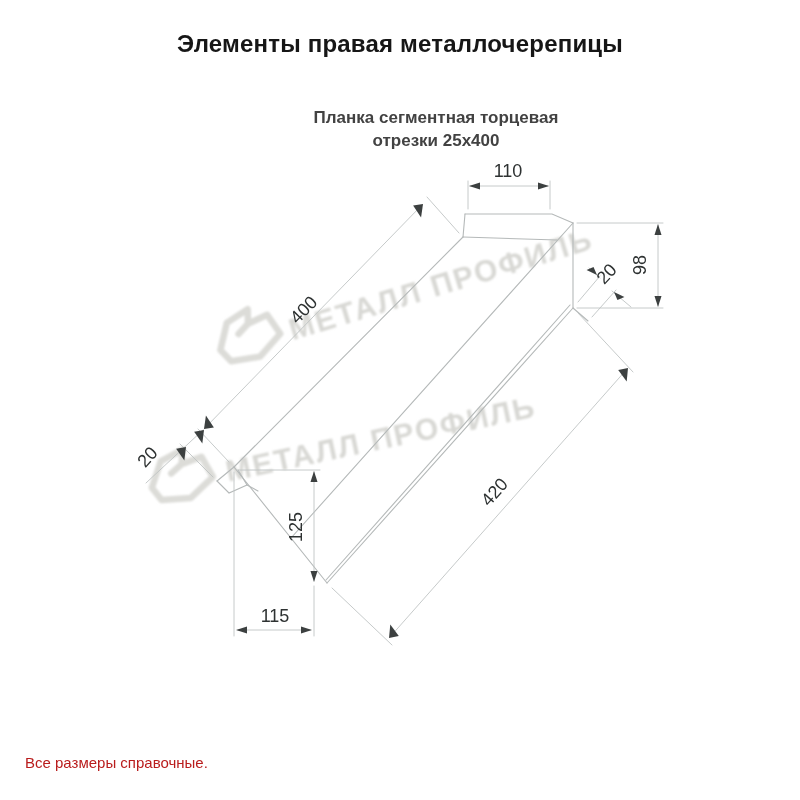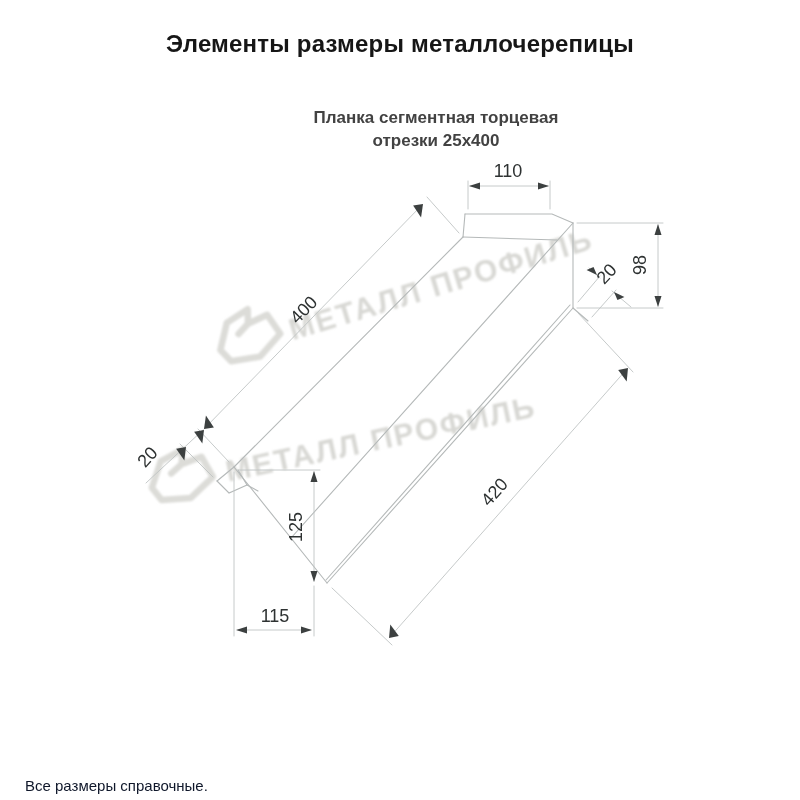--- a/index.html
+++ b/index.html
@@ -2,35 +2,35 @@
 <html><head>
 <meta charset="utf-8">
 <style>
   html,body{margin:0;padding:0;}
   body{width:800px;height:800px;background:#ffffff;font-family:"Liberation Sans",sans-serif;position:relative;overflow:hidden;}
   .page{position:absolute;inset:0;background:#fff;}
   .title{position:absolute;top:30px;left:0;width:800px;text-align:center;
          font-size:24px;font-weight:bold;color:#161616;letter-spacing:.2px;}
   .subtitle{position:absolute;top:106px;left:0;width:800px;text-align:center;
             font-size:17px;font-weight:bold;color:#424242;line-height:23px;padding-left:36px;}
-  .footer{position:absolute;left:25px;bottom:3px;color:#0f172a;font-size:15px;line-height:22px;}
+  .footer{position:absolute;left:25px;bottom:26px;color:#b91c1c;font-size:15px;line-height:22px;}
   svg{position:absolute;left:0;top:0;}
   .pline{stroke:#b5b9b9;stroke-width:1.1;fill:none;stroke-linecap:round;}
   .dline{stroke:#c0c4c4;stroke-width:0.9;fill:none;stroke-linecap:round;}
   .arrow{fill:#3c4040;stroke:none;}
   .dimtxt{fill:#2e3232;font-size:18px;font-family:"Liberation Sans",sans-serif;}
   .wmtxt{fill:#d8d8d4;font-size:30px;font-weight:bold;letter-spacing:2px;font-family:"Liberation Sans",sans-serif;}
   .wmlogo{stroke:#dcdcd8;stroke-width:6.5;fill:none;stroke-linejoin:round;stroke-linecap:round;}
 </style>
 </head>
 <body>
 
 <div class="page">
 
-  <div class="title">Элементы размеры металлочерепицы</div>
+  <div class="title">Элементы правая металлочерепицы</div>
 
   <div class="subtitle">
     <div>Планка сегментная торцевая</div>
     <div>отрезки 25х400</div>
   </div>
 
   <svg width="800" height="800" viewBox="0 0 800 800">
     <defs>
       <filter id="wmblur" x="-20%" y="-20%" width="140%" height="140%">
         <feGaussianBlur stdDeviation="0.9"></feGaussianBlur>

